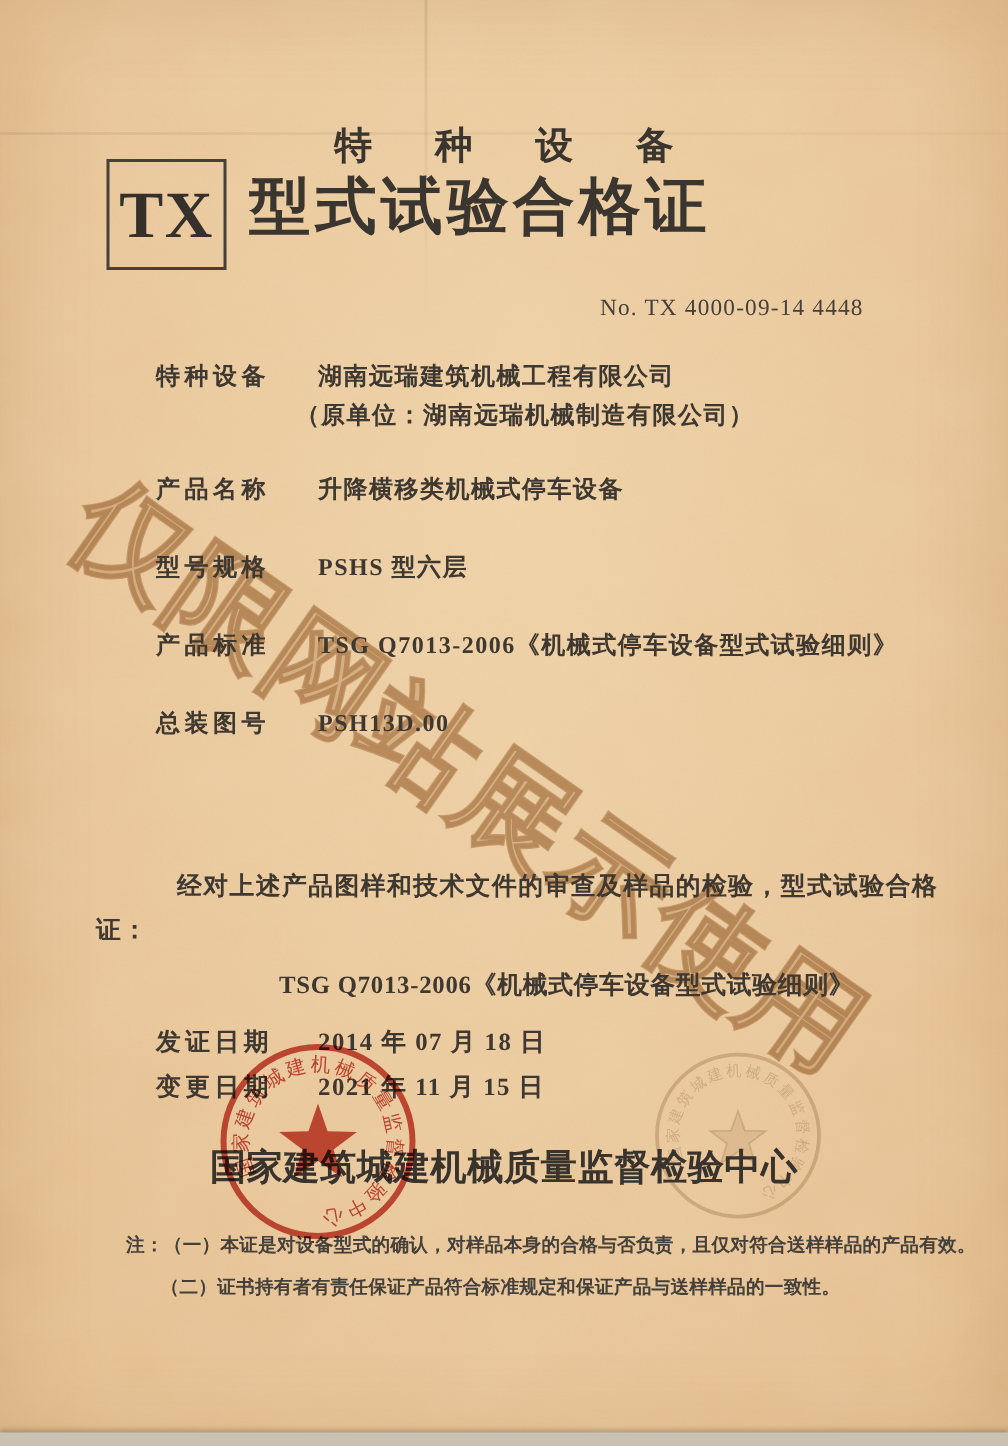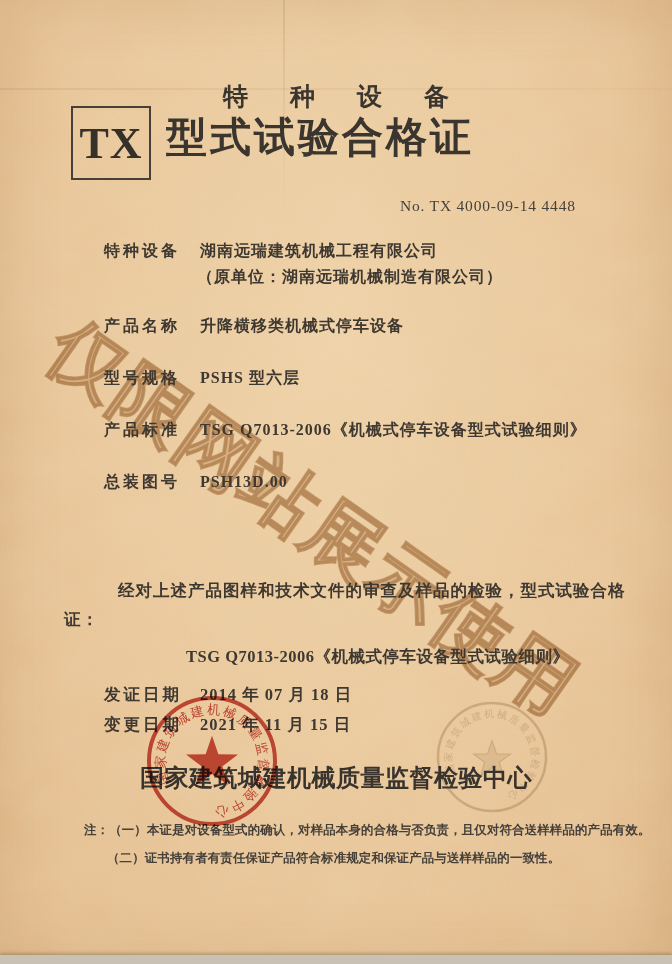--- a/index.html
+++ b/index.html
@@ -27,21 +27,21 @@
     border:2px solid #474038;display:flex;align-items:center;justify-content:center;
     font-size:44px;font-weight:600;letter-spacing:1px;color:#35302a;
   }
   .category{position:absolute;left:0;top:80px;width:672px;text-align:center;
     font-size:25px;font-weight:700;letter-spacing:42px;transform:translateX(21px);color:#3a352e;}
   .title{position:absolute;left:0;top:110px;width:640px;text-align:center;
     font-size:41px;font-weight:700;letter-spacing:3px;color:#3a352e;}
   .serial{position:absolute;left:400px;top:197px;font-size:15.5px;letter-spacing:.8px;color:#46403a;}
   .field-row{position:absolute;left:104px;font-size:16px;font-weight:600;white-space:nowrap;}
   .flabel{display:inline-block;width:96px;letter-spacing:3px;}
-  .fvalue{letter-spacing:1px;}
+  .fvalue{letter-spacing:1px;margin-left:12px;}
   .field-extra{position:absolute;left:197px;top:267px;font-size:16px;font-weight:600;letter-spacing:1px;white-space:nowrap;}
   .statement{position:absolute;left:64px;top:576px;width:565px;font-size:16.5px;font-weight:600;
     line-height:29px;letter-spacing:1px;text-indent:54px;}
   .standard-line{position:absolute;left:186px;top:646px;font-size:16.5px;font-weight:600;letter-spacing:.5px;white-space:nowrap;}
   .date-row{position:absolute;left:104px;font-size:16.5px;font-weight:600;white-space:nowrap;}
   .issuer{position:absolute;left:0;top:762px;width:672px;text-align:center;
     font-size:24px;font-weight:700;letter-spacing:.5px;color:#38332d;}
   .note{position:absolute;font-size:12.4px;font-weight:600;letter-spacing:.2px;white-space:nowrap;color:#45403a;}
   .note1{left:84px;top:822px;}
   .note2{left:107px;top:850px;}

